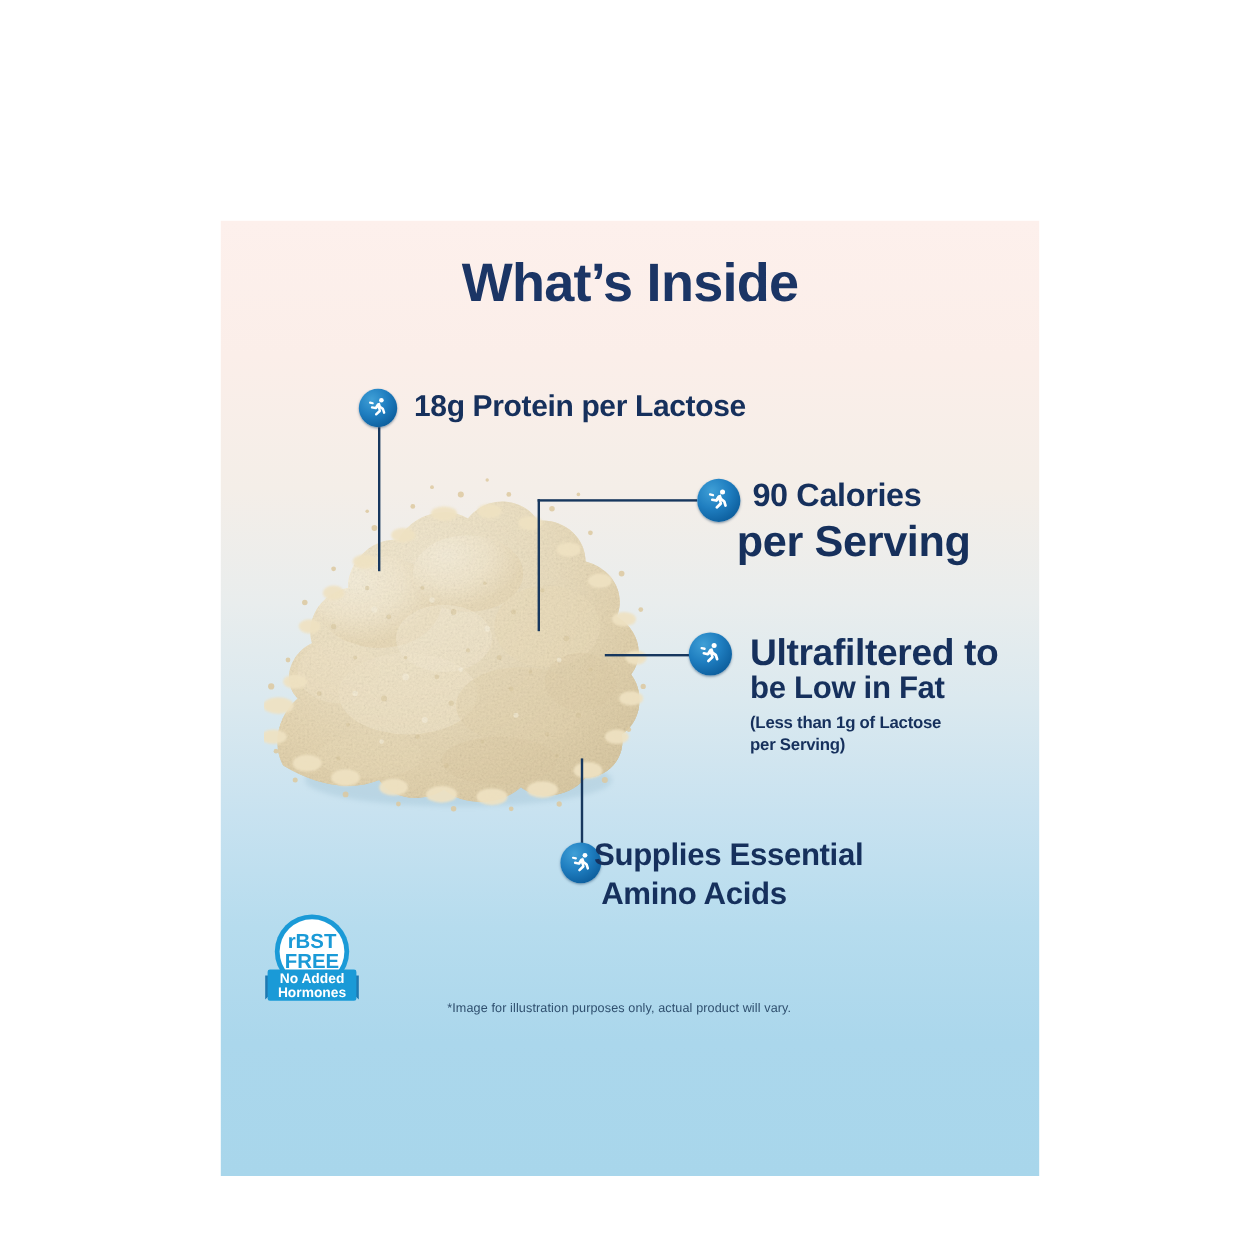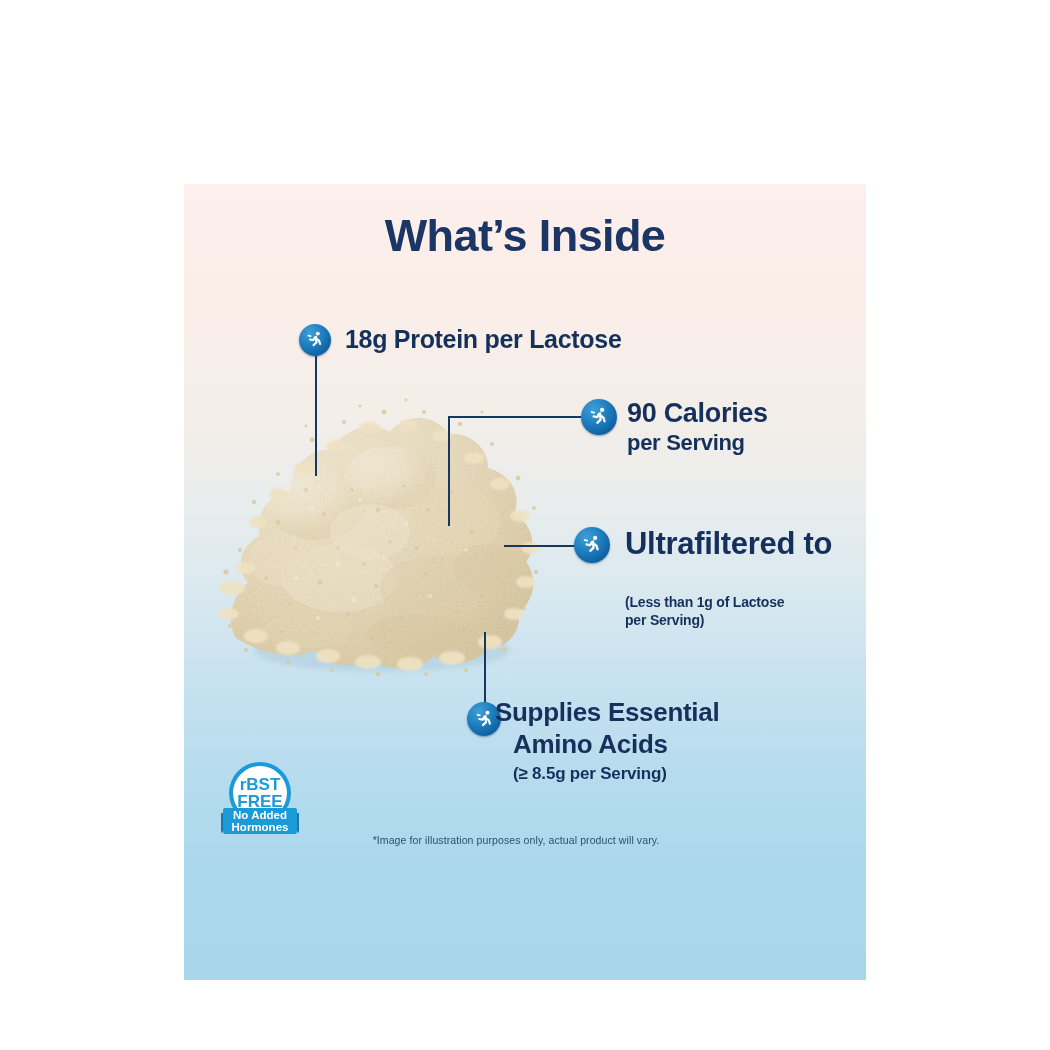--- a/index.html
+++ b/index.html
@@ -269,47 +269,47 @@
     <div class="ico" style="left:397px;top:215px;width:36px;height:36px;">
       <svg width="22" height="22" viewBox="0 0 24 24" aria-hidden="true">
         <g fill="#ffffff">
           <circle cx="15.4" cy="4.3" r="2.3"></circle>
           <path d="M13.2 7.2c-.9-.3-1.9.1-2.4.9L9.1 10.8l-2.9-.6a1.2 1.2 0 0 0-.5 2.34l3.7.78c.6.12 1.2-.1 1.55-.6l.72-1.03.95 2.5-3.35 3.3a1.25 1.25 0 0 0 1.72 1.8l3.6-3.4c.45-.43.6-1.1.38-1.68l-.62-1.6 1.55 1.1 1.05 3.35a1.22 1.22 0 0 0 2.33-.73l-1.15-3.7a1.7 1.7 0 0 0-.62-.85l-2.6-1.9-.9-2.6a1.7 1.7 0 0 0-1.03-1.06z"></path>
           <path d="M7.0 6.2 4.2 5.6a1.05 1.05 0 0 0-.44 2.05l2.8.6A1.05 1.05 0 0 0 7.0 6.2z"></path>
         </g>
       </svg>
     </div>
     <div class="co-title" style="left:443px;top:214px;width:240px;font-size:27px;">90 Calories</div>
-    <div class="co-title" style="left:443px;top:246px;width:240px;font-size:22px;">per Serving</div>
+    <div class="co-title" style="left:430px;top:246px;width:240px;font-size:36px;">per Serving</div>
 
     <div class="ico" style="left:390px;top:343px;width:36px;height:36px;">
       <svg width="22" height="22" viewBox="0 0 24 24" aria-hidden="true">
         <g fill="#ffffff">
           <circle cx="15.4" cy="4.3" r="2.3"></circle>
           <path d="M13.2 7.2c-.9-.3-1.9.1-2.4.9L9.1 10.8l-2.9-.6a1.2 1.2 0 0 0-.5 2.34l3.7.78c.6.12 1.2-.1 1.55-.6l.72-1.03.95 2.5-3.35 3.3a1.25 1.25 0 0 0 1.72 1.8l3.6-3.4c.45-.43.6-1.1.38-1.68l-.62-1.6 1.55 1.1 1.05 3.35a1.22 1.22 0 0 0 2.33-.73l-1.15-3.7a1.7 1.7 0 0 0-.62-.85l-2.6-1.9-.9-2.6a1.7 1.7 0 0 0-1.03-1.06z"></path>
           <path d="M7.0 6.2 4.2 5.6a1.05 1.05 0 0 0-.44 2.05l2.8.6A1.05 1.05 0 0 0 7.0 6.2z"></path>
         </g>
       </svg>
     </div>
     <div class="co-title" style="left:441px;top:342px;width:260px;font-size:31px;">Ultrafiltered to</div>
+    <div class="co-title" style="left:441px;top:374px;width:260px;font-size:26px;">be Low in Fat</div>
     <div class="co-sub" style="left:441px;top:410px;width:260px;">(Less than 1g of Lactose</div>
     <div class="co-sub" style="left:441px;top:428px;width:260px;">per Serving)</div>
 
     <div class="ico" style="left:283px;top:518px;width:34px;height:34px;">
       <svg width="21" height="21" viewBox="0 0 24 24" aria-hidden="true">
         <g fill="#ffffff">
           <circle cx="15.4" cy="4.3" r="2.3"></circle>
           <path d="M13.2 7.2c-.9-.3-1.9.1-2.4.9L9.1 10.8l-2.9-.6a1.2 1.2 0 0 0-.5 2.34l3.7.78c.6.12 1.2-.1 1.55-.6l.72-1.03.95 2.5-3.35 3.3a1.25 1.25 0 0 0 1.72 1.8l3.6-3.4c.45-.43.6-1.1.38-1.68l-.62-1.6 1.55 1.1 1.05 3.35a1.22 1.22 0 0 0 2.33-.73l-1.15-3.7a1.7 1.7 0 0 0-.62-.85l-2.6-1.9-.9-2.6a1.7 1.7 0 0 0-1.03-1.06z"></path>
           <path d="M7.0 6.2 4.2 5.6a1.05 1.05 0 0 0-.44 2.05l2.8.6A1.05 1.05 0 0 0 7.0 6.2z"></path>
         </g>
       </svg>
     </div>
     <div class="co-title" style="left:311px;top:513px;width:300px;font-size:26px;">Supplies Essential</div>
-    <div class="co-title" style="left:329px;top:545px;width:300px;font-size:26px;">Amino Acids</div>
-    <div class="co-sub" style="left:329px;top:580px;width:300px;font-size:17px;">(≥ 8.5g per Serving)</div>
+    <div class="co-title" style="left:317px;top:545px;width:300px;font-size:26px;">Amino Acids</div>
 
     <div id="disclaimer">*Image for illustration purposes only, actual product will vary.</div>
 
     <div id="badge">
       <svg viewBox="0 0 86 84" xmlns="http://www.w3.org/2000/svg">
 
         <path d="M4 56 L18 56 L18 76 L11 69 L4 76 Z" fill="#1f78b0"></path>
         <path d="M82 56 L68 56 L68 76 L75 69 L82 76 Z" fill="#1f78b0"></path>
 
         <circle cx="43" cy="36" r="31" fill="#1a9ad7"></circle>

